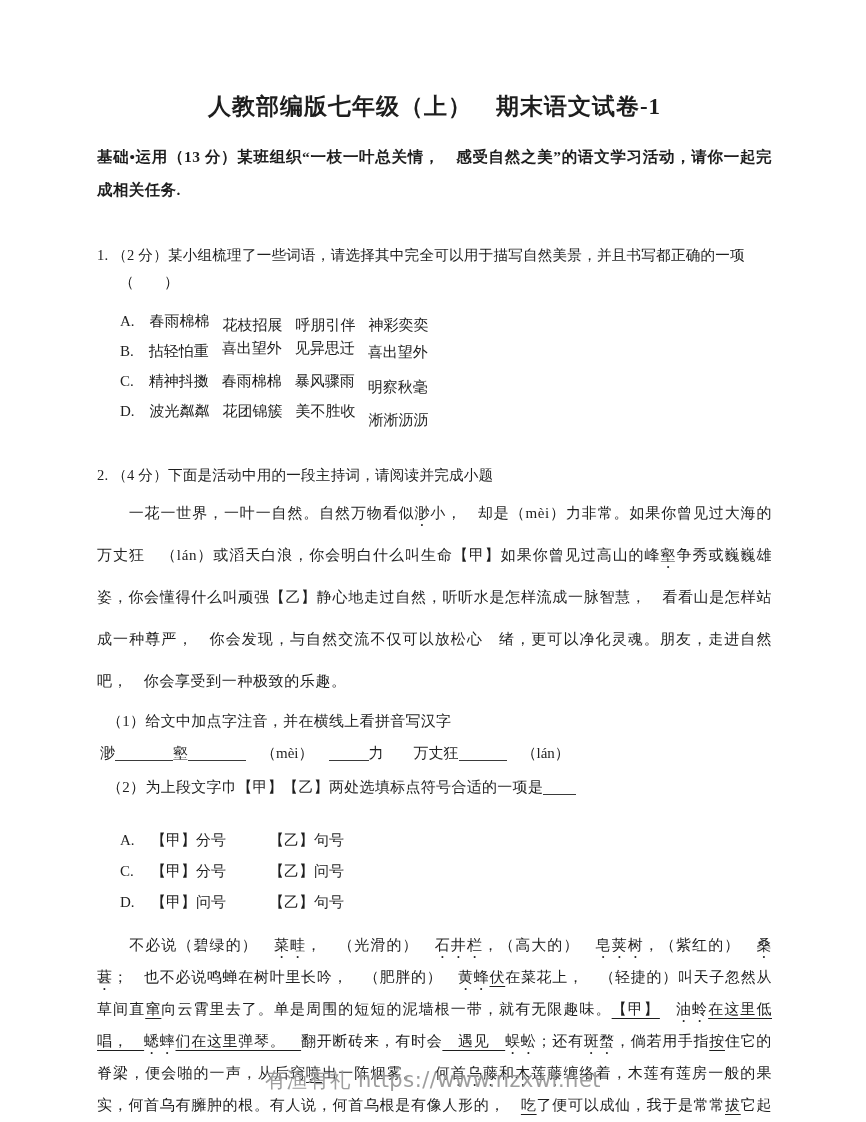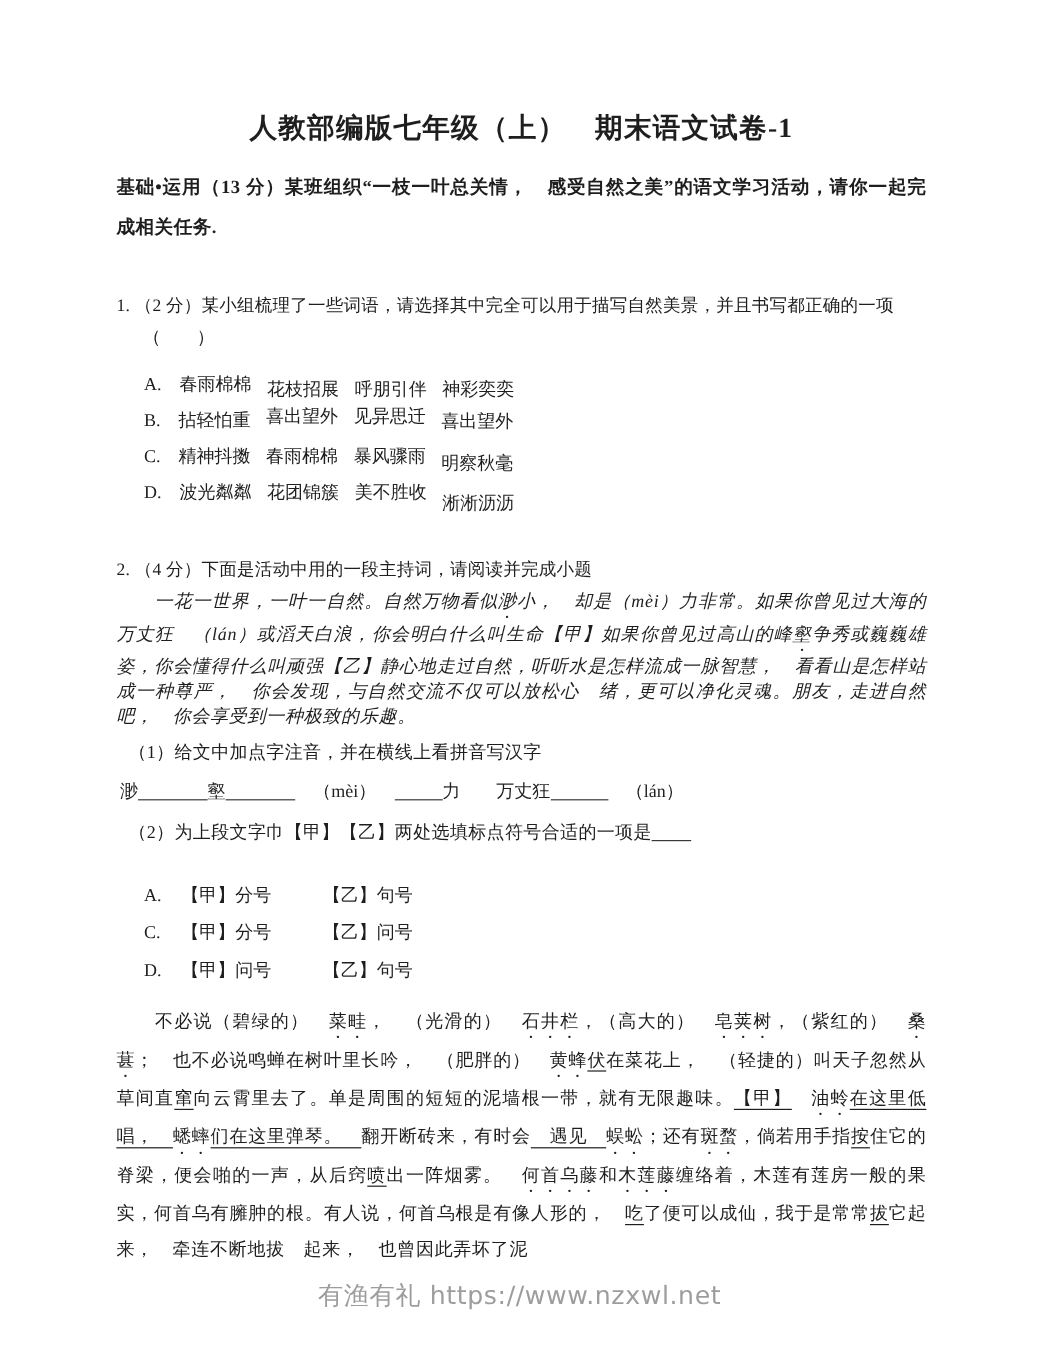--- a/index.html
+++ b/index.html
@@ -29,21 +29,21 @@
   .q1opts .lbl{margin-right:15px;}
   .q1opts .w{margin-right:13px;display:inline-block;}
   .r1 span:nth-of-type(3),.r1 span:nth-of-type(4),.r1 span:nth-of-type(5){top:4px;}
   .r2 span:nth-of-type(3),.r2 span:nth-of-type(4){top:-3px;}
   .r2 span:nth-of-type(5){top:1px;}
   .r3 span:nth-of-type(5){top:6px;}
   .r4 span:nth-of-type(5){top:9px;}
   .passage{
     font-size:15px;text-align:justify;letter-spacing:0.6px;margin-top:3px;
   }
-  .passage2{line-height:21px;font-style:italic;}
+  .passage2{line-height:42px;}
   .passage3{line-height:30px;}
   .u{text-decoration:underline;text-underline-offset:4px;text-decoration-thickness:1px;}
   .em{
     -webkit-text-emphasis:filled dot #222;-webkit-text-emphasis-position:under right;
     text-emphasis:filled dot #222;text-emphasis-position:under right;
   }
   .blank{
     display:inline-block;border-bottom:1.3px solid #3a3a3a;height:15px;
     vertical-align:-3px;
   }

